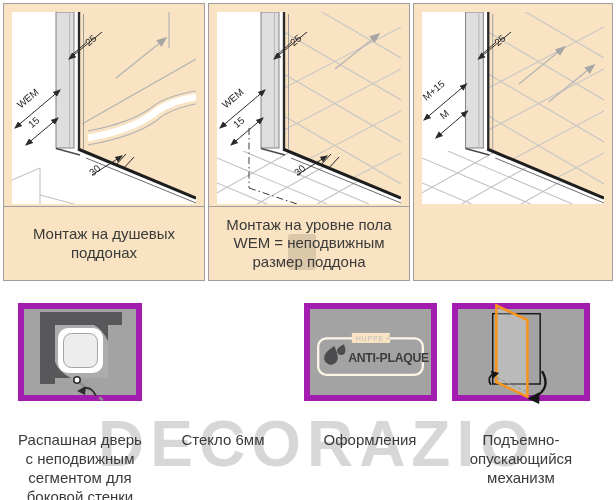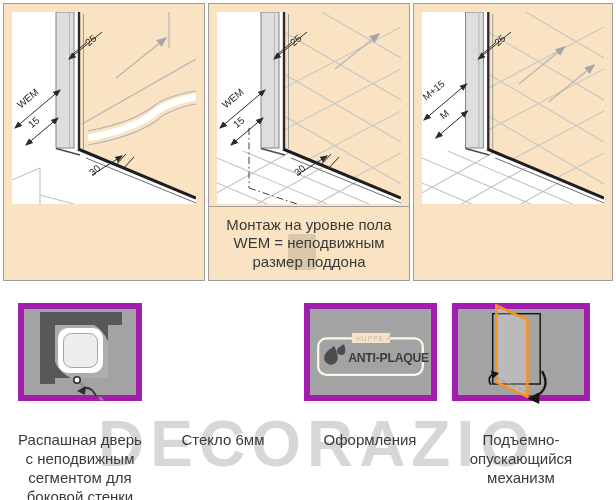--- a/index.html
+++ b/index.html
@@ -80,20 +80,23 @@
           <line x1="80" y1="163" x2="110" y2="144" marker-end="url(#dA1)"></line>
           <line x1="103" y1="154" x2="114" y2="142"></line>
           <line x1="111" y1="157" x2="122" y2="145"></line>
         </g>
         <text transform="translate(81,31) rotate(-40)" text-anchor="middle">25</text>
         <text transform="translate(18,89) rotate(-40)" text-anchor="middle">WEM</text>
         <text transform="translate(24,113) rotate(-40)" text-anchor="middle">15</text>
         <text transform="translate(85,161) rotate(-40)" text-anchor="middle">30</text>
       </svg>
     </div>
+    <div class="capcell">
+      <div class="cap">Монтаж на душевых поддонах</div>
+    </div>
   </div>
 
   <div class="panel p2">
     <div class="dwrap">
       <svg class="diagram" viewBox="0 0 184 192" preserveAspectRatio="none">
         <defs>
           <marker id="dA2" viewBox="0 0 10 10" refX="8.5" refY="5" markerWidth="8" markerHeight="8" orient="auto-start-reverse">
             <path d="M0,1 L10,5 L0,9 Z" fill="#2a2a2a"></path>
             </marker>
           <marker id="gA2" viewBox="0 0 10 10" refX="8.5" refY="5" markerWidth="9" markerHeight="9" orient="auto">

